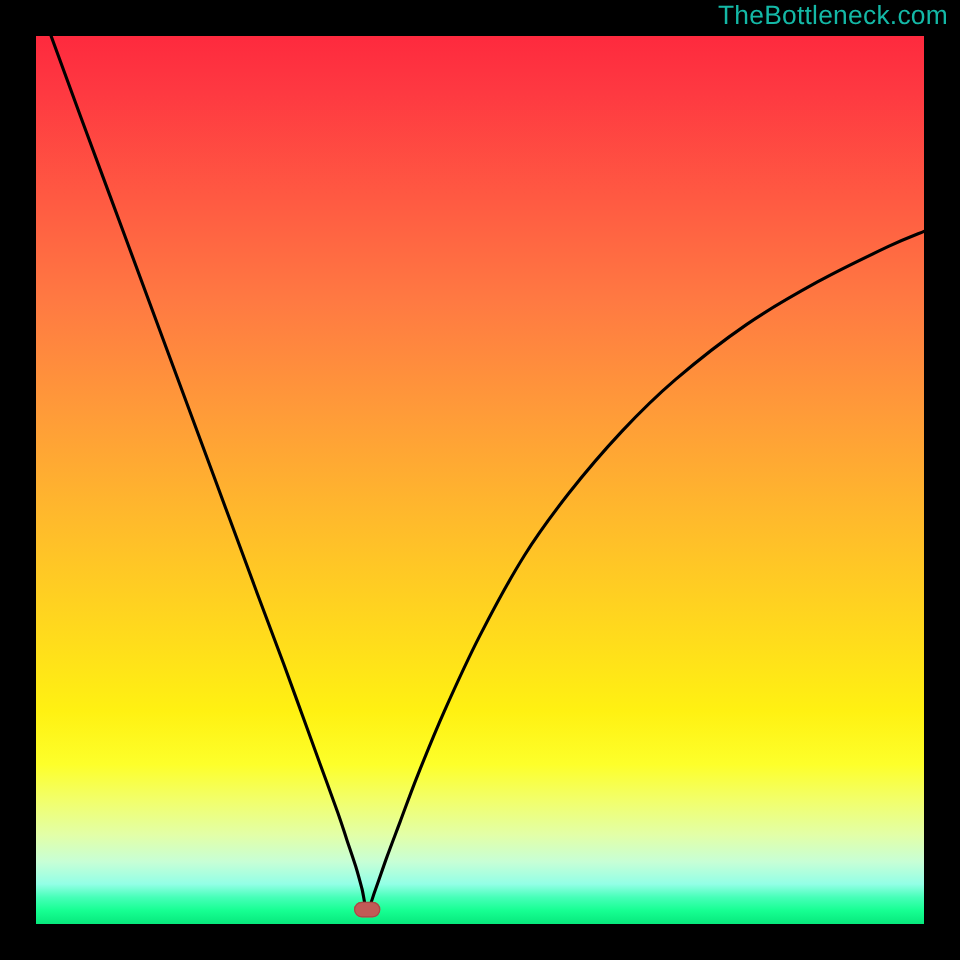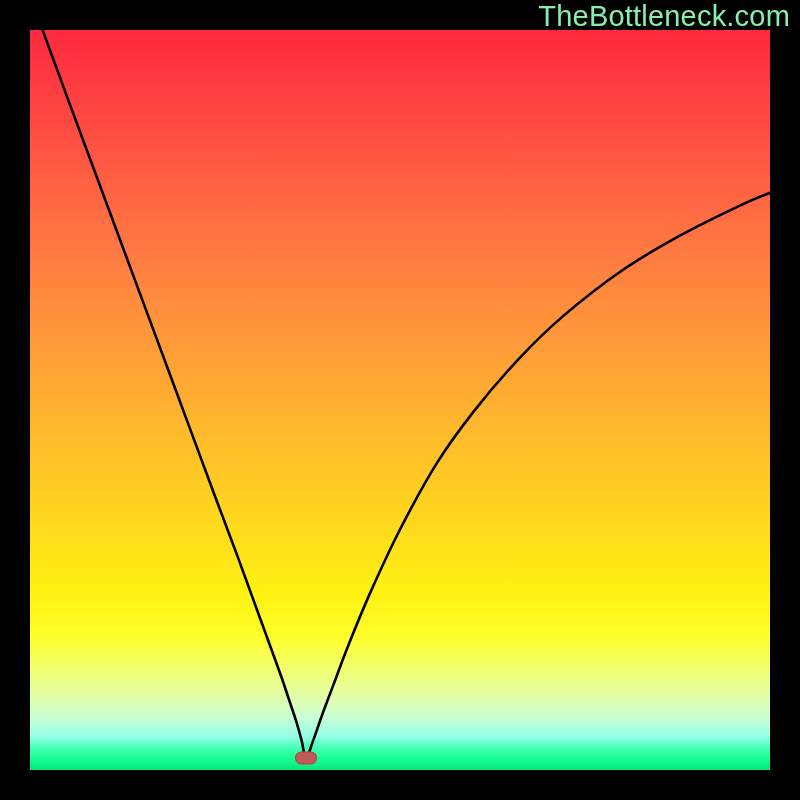--- a/index.html
+++ b/index.html
@@ -14,22 +14,22 @@
   .frame {
     position: relative;
     width: 800px;
     height: 800px;
     background: #000;
   }
   .watermark {
     position: absolute;
     top: 0px;
     right: 10px;
-    color: #86efac;
-    font-size: 29px;
+    color: #14b8a6;
+    font-size: 22px;
     font-weight: 500;
     letter-spacing: 0.2px;
     z-index: 20;
   }
   .plot-area {
     position: absolute;
     left: 30px;
     top: 30px;
     width: 740px;
     height: 740px;

